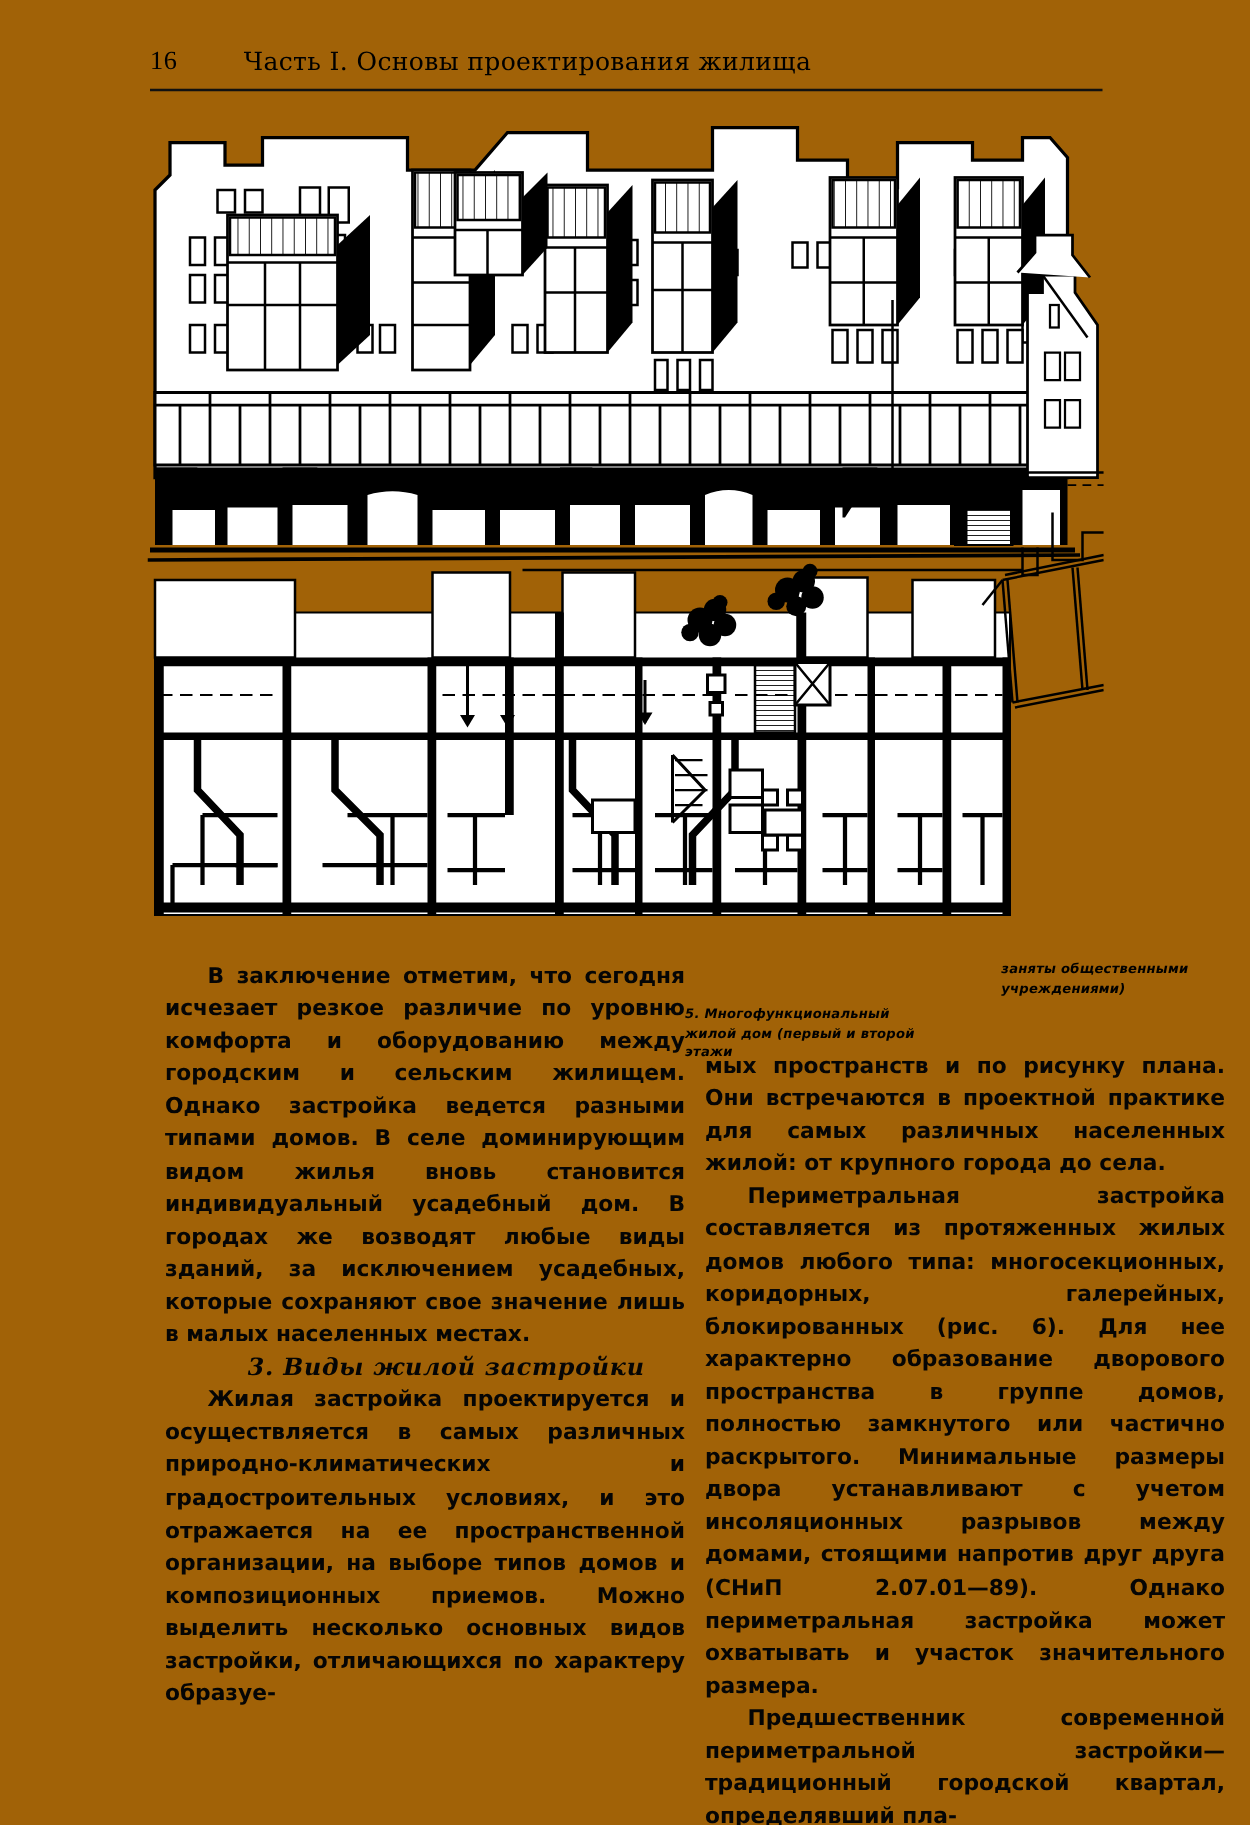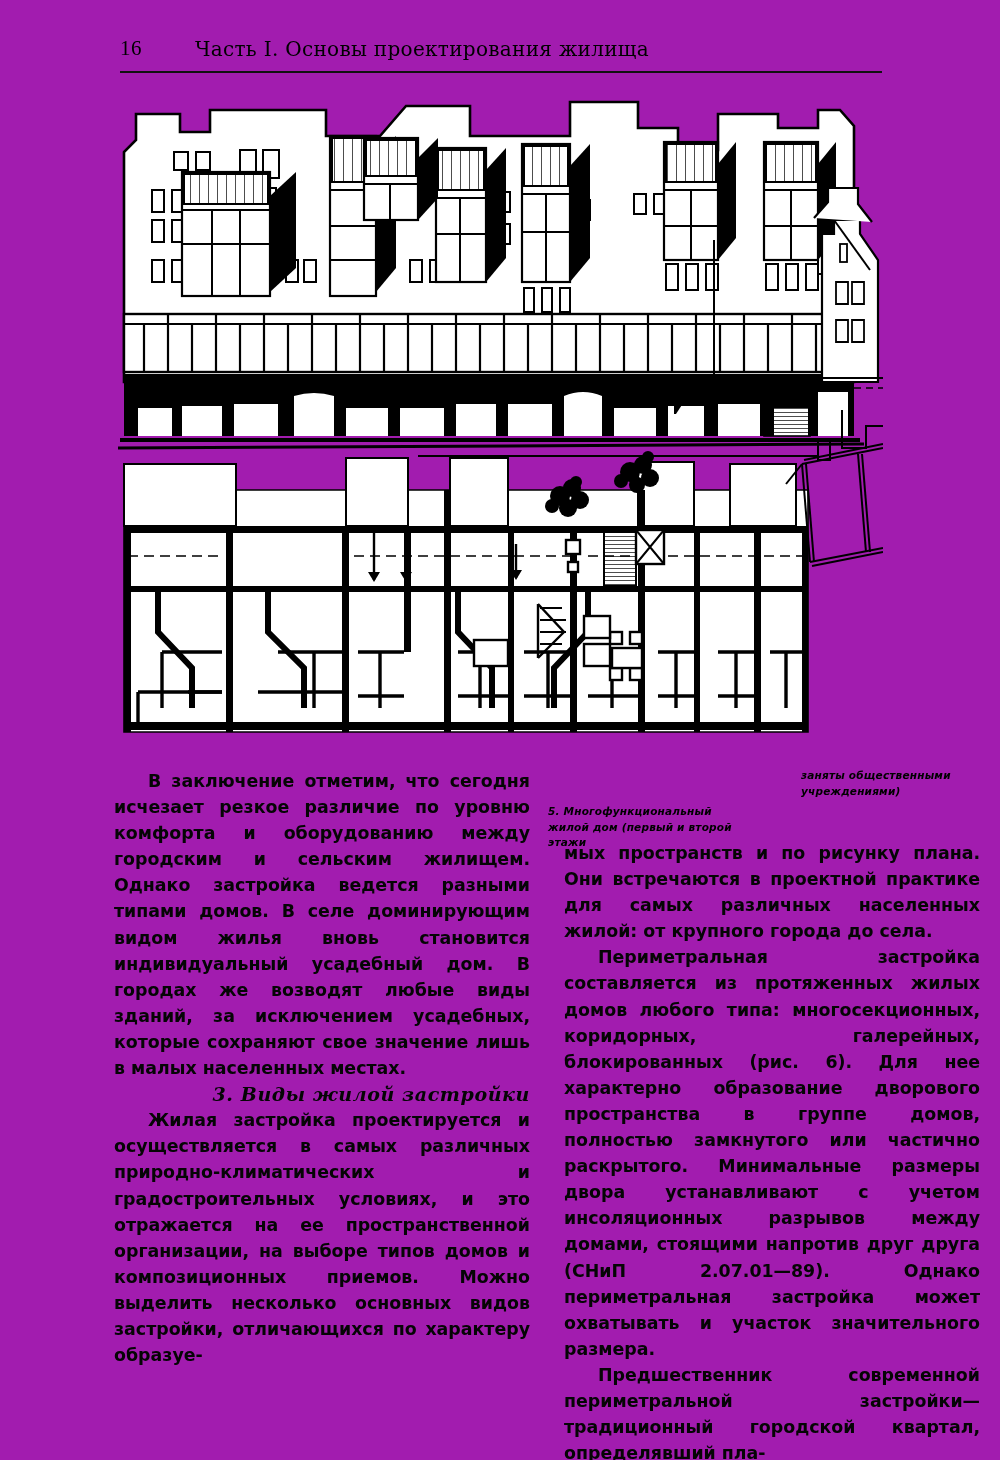--- a/index.html
+++ b/index.html
@@ -12,21 +12,21 @@
     height: 1460px;
     position: relative;
     overflow: hidden;
     font-family: "Liberation Serif", "DejaVu Serif", serif;
     color: #000000;
   }
 
   .page {
     position: absolute;
     inset: 0;
-    background: #a21caf;
+    background: #a16207;
   }
 
   
   .running-head {
     position: absolute;
     left: 120px;
     top: 36px;
     width: 760px;
     height: 30px;
   }
@@ -97,42 +97,42 @@
     position: absolute;
     font-family: "DejaVu Sans", "Liberation Sans", sans-serif;
     font-weight: bold;
     font-size: 17.4px;
     line-height: 26.1px;
     text-align: justify;
     text-justify: inter-word;
     color: #050505;
   }
   .col-left {
-    left: 114px;
+    left: 132px;
     top: 768px;
     width: 416px;
   }
   .col-right {
     left: 564px;
     top: 840px;
     width: 416px;
   }
   .col p {
     margin: 0;
     text-indent: 34px;
   }
   .col p.noindent { text-indent: 0; }
 
   .section-heading {
     margin: 26px 0 22px 0;
     font-family: "DejaVu Serif", "Liberation Serif", serif;
     font-style: italic;
     font-weight: bold;
     font-size: 19px;
-    text-align: right;
+    text-align: center;
     text-indent: 0;
     letter-spacing: 0.6px;
   }
 
   .lead { font-weight: bold; }
 </style>
 </head>
 <body>
 
 <div class="page">

